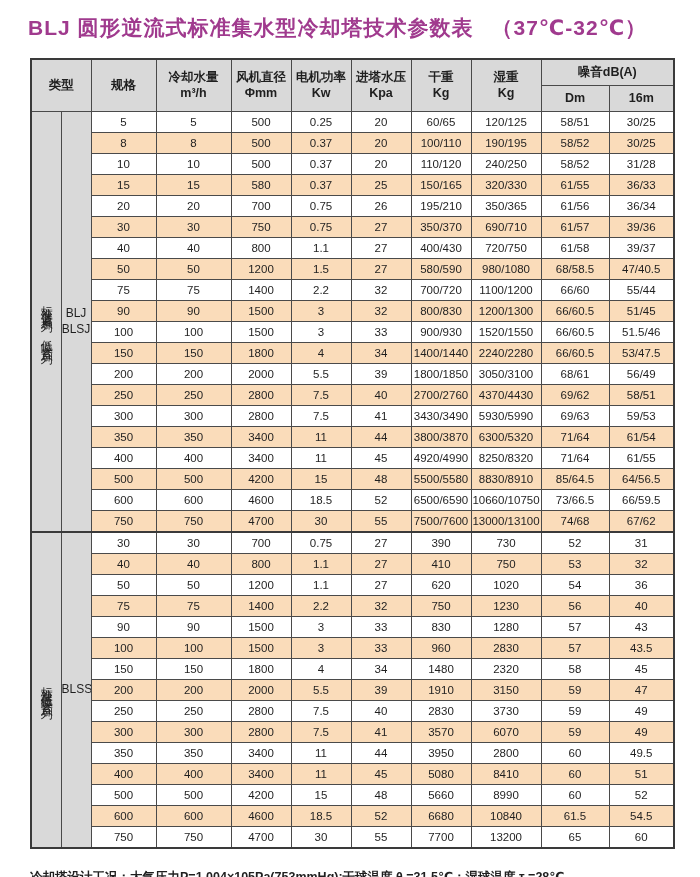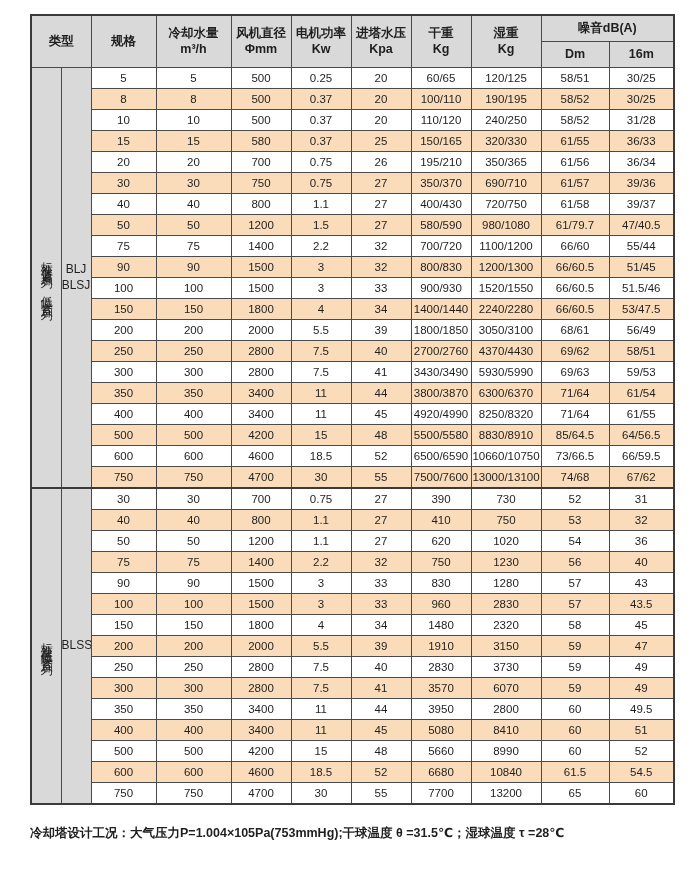--- a/index.html
+++ b/index.html
@@ -66,20 +66,21 @@
     font-weight:bold;
     color:#1f1f1f;
     white-space:nowrap;
   }
 </style>
 </head>
 <body>
 
 <div class="page">
 
+  <h1 class="title"><span>BLJ 圆形逆流式标准集水型冷却塔技术参数表</span><span class="range">（37℃-32℃）</span></h1>
 
   <table class="spec">
     <colgroup>
       <col style="width:30px">
         <col style="width:30px">
         <col style="width:65px">
       <col style="width:75px">
         <col style="width:60px">
         <col style="width:60px">
       <col style="width:60px">
@@ -186,21 +187,21 @@
           <td>39/37</td>
         </tr>
         <tr class="alt">
           <td>50</td>
           <td>50</td>
           <td>1200</td>
           <td>1.5</td>
           <td>27</td>
           <td>580/590</td>
           <td>980/1080</td>
-          <td>61/79.7</td>
+          <td>68/58.5</td>
           <td>47/40.5</td>
         </tr>
         <tr>
           <td>75</td>
           <td>75</td>
           <td>1400</td>
           <td>2.2</td>
           <td>32</td>
           <td>700/720</td>
           <td>1100/1200</td>
@@ -273,21 +274,21 @@
           <td>69/63</td>
           <td>59/53</td>
         </tr>
         <tr class="alt">
           <td>350</td>
           <td>350</td>
           <td>3400</td>
           <td>11</td>
           <td>44</td>
           <td>3800/3870</td>
-          <td>6300/6370</td>
+          <td>6300/5320</td>
           <td>71/64</td>
           <td>61/54</td>
         </tr>
         <tr>
           <td>400</td>
           <td>400</td>
           <td>3400</td>
           <td>11</td>
           <td>45</td>
           <td>4920/4990</td>

